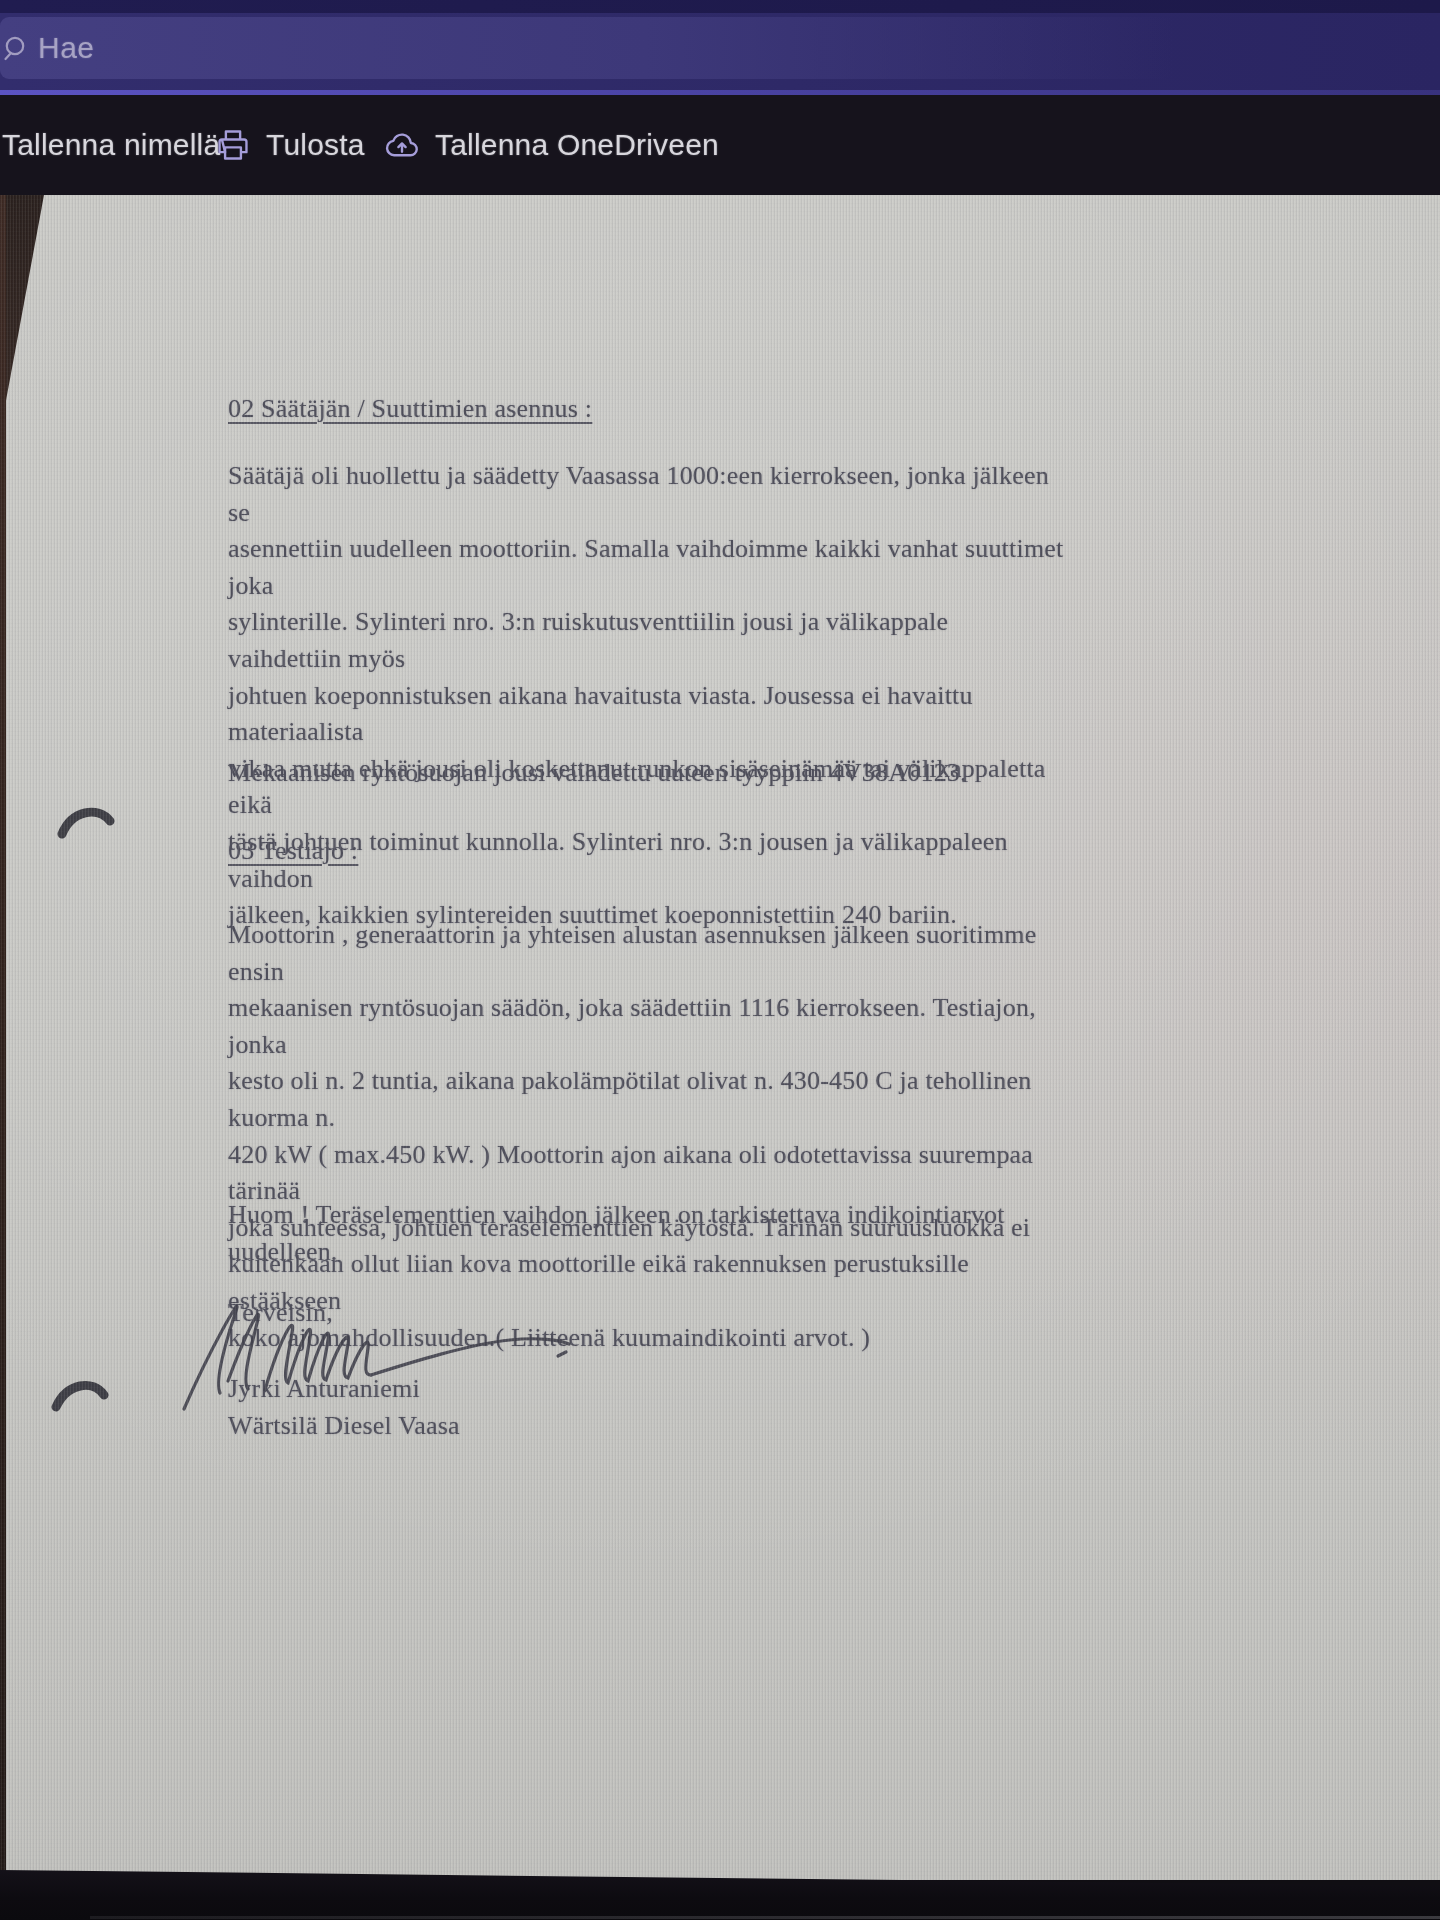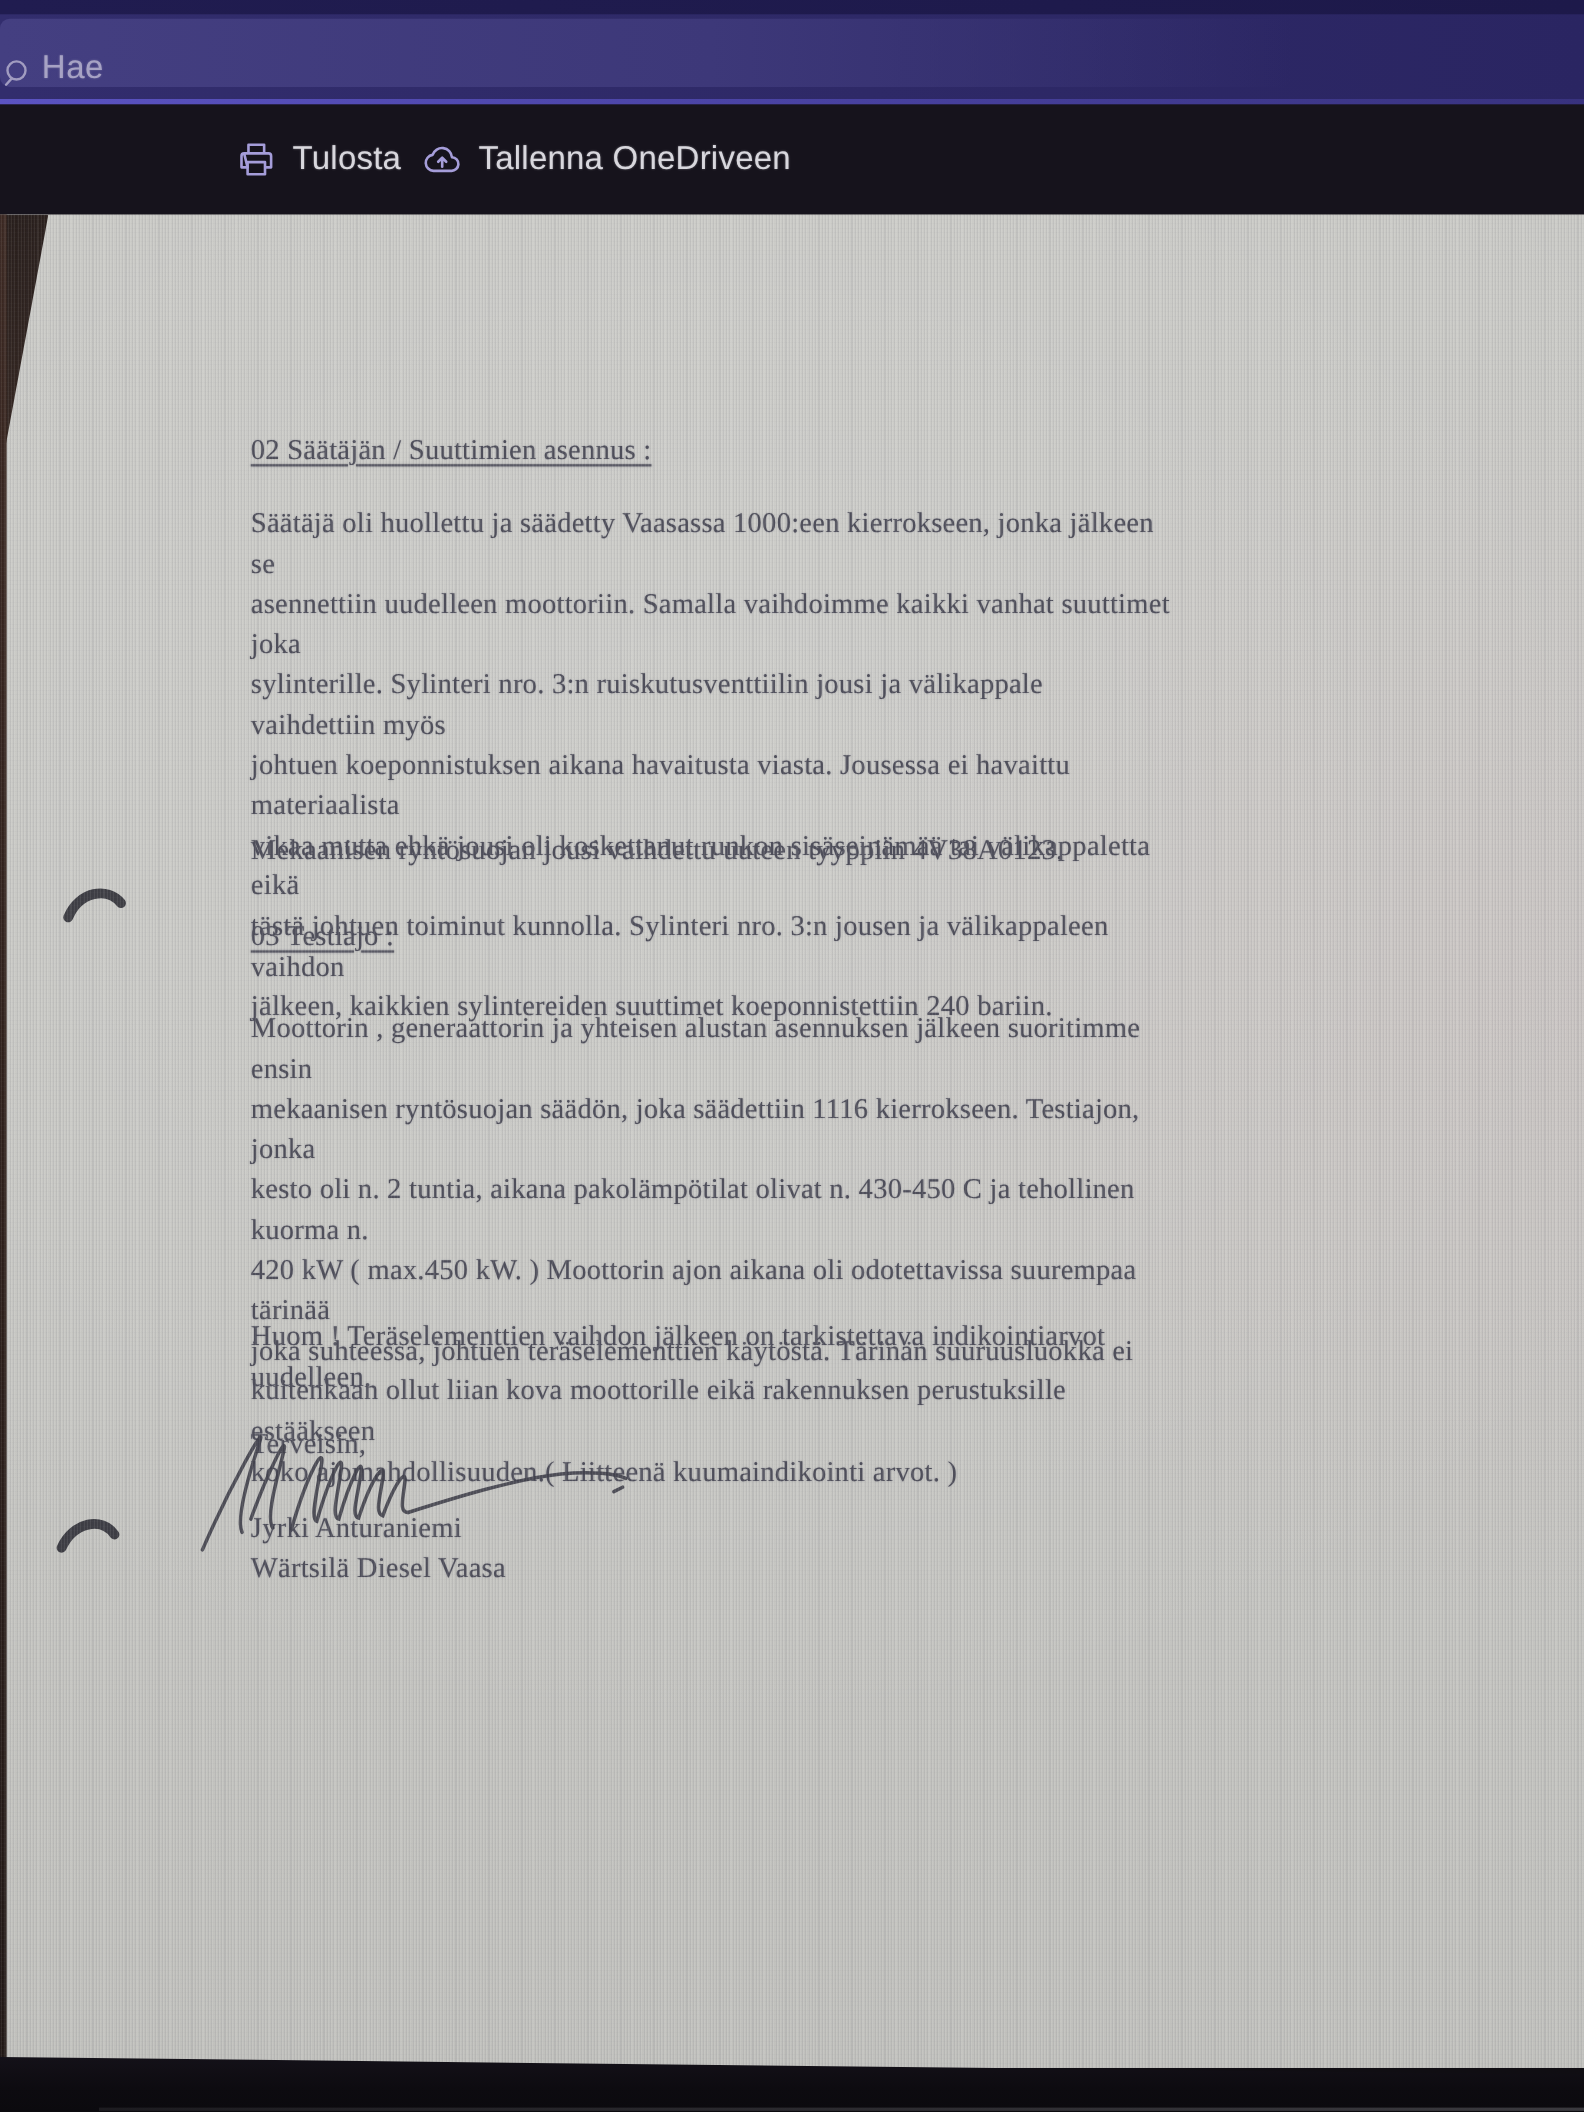--- a/index.html
+++ b/index.html
@@ -6,21 +6,21 @@
   .screen{position:relative;width:1440px;height:1920px;overflow:hidden;
           background:#100e13;font-family:"Liberation Sans",sans-serif;}
 
   
   .topbar{position:absolute;left:0;top:0;width:1440px;height:95px;
           background:linear-gradient(90deg,#322d6d 0%,#2e2967 55%,#2a2562 100%);}
   .topbar-topstrip{position:absolute;left:0;top:0;width:100%;height:13px;
           background:linear-gradient(90deg,#201c50,#1d194a);}
   .search-field{position:absolute;left:0;top:17px;width:1175px;height:62px;border-radius:9px;
           background:linear-gradient(90deg,#443f81 0%,#3d3879 55%,rgba(50,45,106,0) 100%);
-          display:flex;align-items:flex-end;color:#a7a3c4;}
+          display:flex;align-items:center;color:#a7a3c4;}
   .search-icon{width:26px;height:26px;margin-left:2px;flex:0 0 auto;}
   .search-text{margin-left:10px;font-size:30px;letter-spacing:.5px;color:#a7a3c4;
           text-shadow:0 0 2px rgba(167,163,196,.5);}
   .topbar-glowline{position:absolute;left:0;bottom:0;width:100%;height:5px;
           background:linear-gradient(90deg,#5b53c2 0%,#4b44a6 45%,#38327e 100%);}
 
   
   .toolbar{position:absolute;left:0;top:95px;width:1440px;height:100px;background:#16131c;
            color:#d8d7dd;}
   .tb-item{position:absolute;top:0;height:100px;display:flex;align-items:center;gap:14px;
@@ -81,20 +81,23 @@
       <svg class="search-icon" viewBox="0 0 26 26">
         <circle cx="13" cy="11" r="8.2" fill="none" stroke="#a19cc0" stroke-width="2.2"></circle>
         <line x1="8.5" y1="18.5" x2="3.5" y2="24" stroke="#a19cc0" stroke-width="2.2" stroke-linecap="round"></line>
       </svg>
       <span class="search-text">Hae</span>
     </div>
     <div class="topbar-glowline"></div>
   </div>
 
   <div class="toolbar">
+    <div class="tb-item tb-saveas">
+      <span>Tallenna nimellä</span>
+    </div>
     <div class="tb-item tb-print">
       <svg class="tb-icon" viewBox="0 0 24 24" fill="none" stroke="currentColor" stroke-width="1.5" stroke-linejoin="round">
         <path d="M7.5 8.5V3.5h9v5"></path>
         <path d="M5 8.5h14a1.5 1.5 0 0 1 1.5 1.5v6.5H17m-10 0H3.5V10A1.5 1.5 0 0 1 5 8.5z"></path>
         <path d="M7 13.5h10v7H7z"></path>
       </svg>
       <span>Tulosta</span>
     </div>
     <div class="tb-item tb-onedrive">
       <svg class="tb-icon" viewBox="0 0 24 24" fill="none" stroke="currentColor" stroke-width="1.5" stroke-linecap="round" stroke-linejoin="round">

